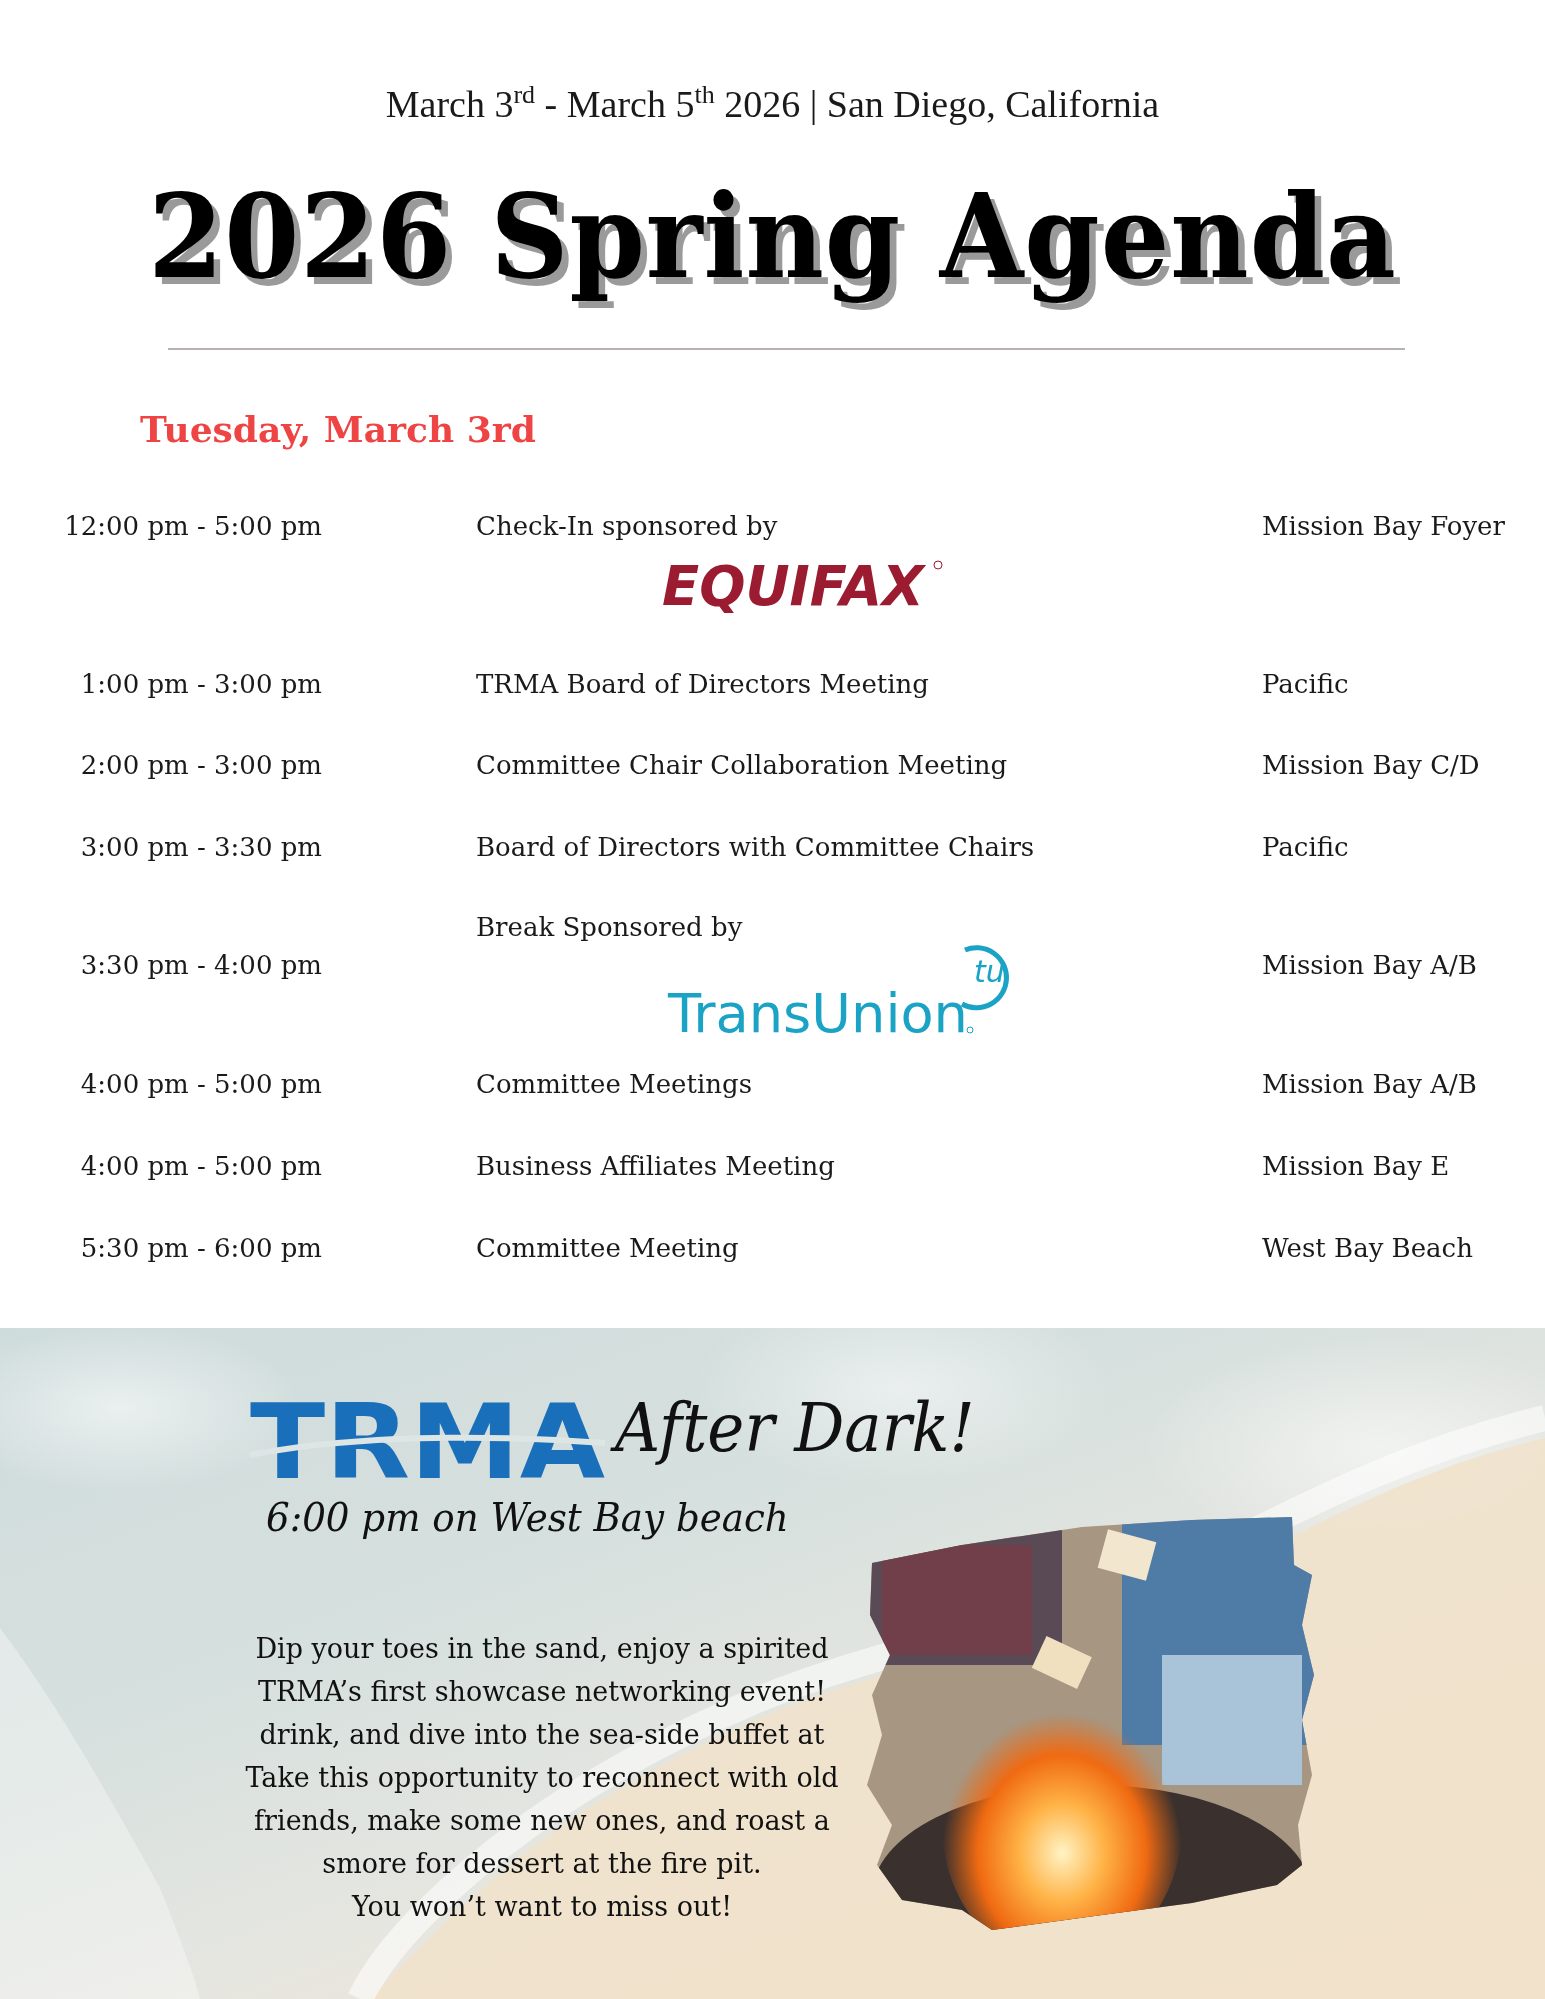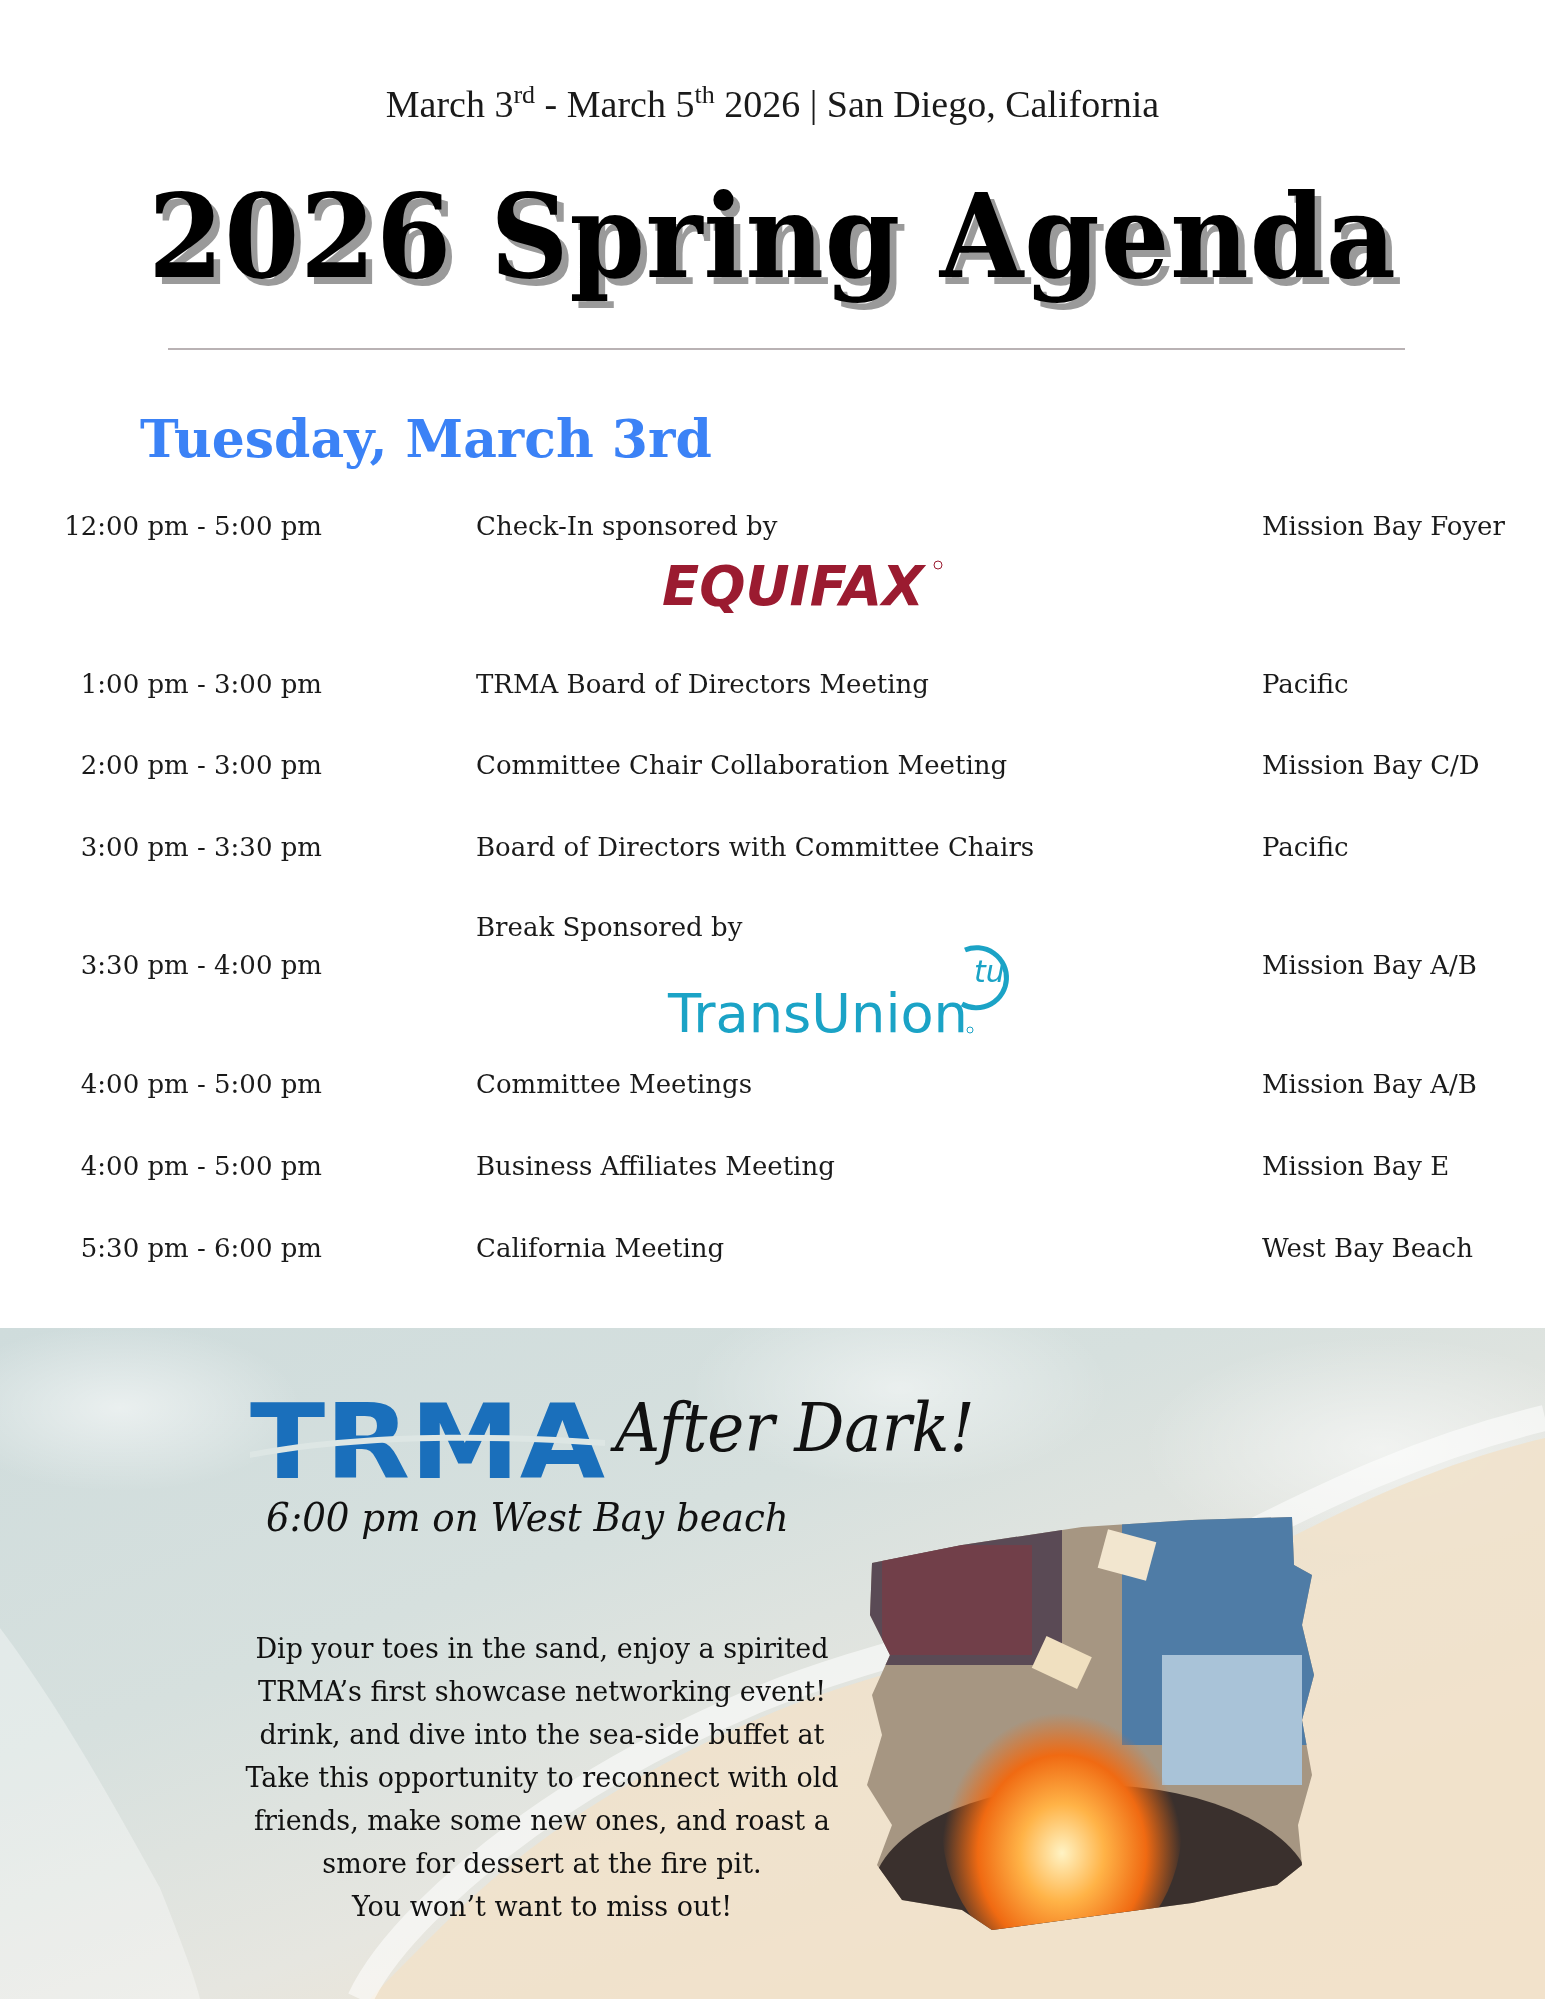--- a/index.html
+++ b/index.html
@@ -19,21 +19,21 @@
     text-shadow: 7px 7px 0 #9a9a9a;
     transform: scaleX(0.93);
   }
 
   .divider {
     position: absolute; left: 168px; width: 1237px; top: 348px; height: 2px; background: #b9b2b4;
   }
 
   .day-heading {
     position: absolute; left: 140px; top: 408px;
-    font-family: "DejaVu Serif", serif; font-weight: bold; font-size: 52px; color: #3b82f6;
+    font-family: "DejaVu Serif", serif; font-weight: bold; font-size: 36px; color: #ef4444;
   }
 
   .row { position: absolute; left: 0; width: 1545px; font-size: 26px; font-family: "DejaVu Serif", serif; color: #1a1a1a; }
   .row .time { position: absolute; right: 1223px; white-space: nowrap; margin-left: 16px; }
   .row .event { position: absolute; left: 476px; width: 600px; text-align: left; white-space: nowrap; }
   .row .room { position: absolute; left: 1262px; white-space: nowrap; }
 
   .equifax {
     position: absolute; left: 662px; top: 553px; width: 290px; height: 60px;
   }
@@ -134,21 +134,21 @@
 </div>
 
 <div class="row" style="top:1151px">
   <span class="time">4:00 pm - 5:00 pm</span>
   <span class="event">Business Affiliates Meeting</span>
   <span class="room">Mission Bay E</span>
 </div>
 
 <div class="row" style="top:1233px">
   <span class="time">5:30 pm - 6:00 pm</span>
-  <span class="event">California Meeting</span>
+  <span class="event">Committee Meeting</span>
   <span class="room">West Bay Beach</span>
 </div>
 
 <div class="bottom">
   <svg class="sand" viewBox="0 0 1545 671" preserveAspectRatio="none">
     <path d="M 1545 110 C 1420 140 1330 190 1250 230 C 1100 300 900 330 760 390 C 620 450 520 520 440 600 C 400 640 380 660 370 671 L 1545 671 Z" fill="#f1e2ca" opacity="0.85"></path>
     <path d="M 1545 90 C 1420 120 1320 170 1240 210 C 1090 285 890 315 750 375 C 610 435 505 505 425 585 C 390 620 370 650 360 671" fill="none" stroke="#ffffff" stroke-width="26" opacity="0.55"></path>
     <path d="M 0 300 C 60 380 110 470 160 560 C 180 610 195 650 200 671 L 0 671 Z" fill="#ffffff" opacity="0.35"></path>
   </svg>
 </div>

